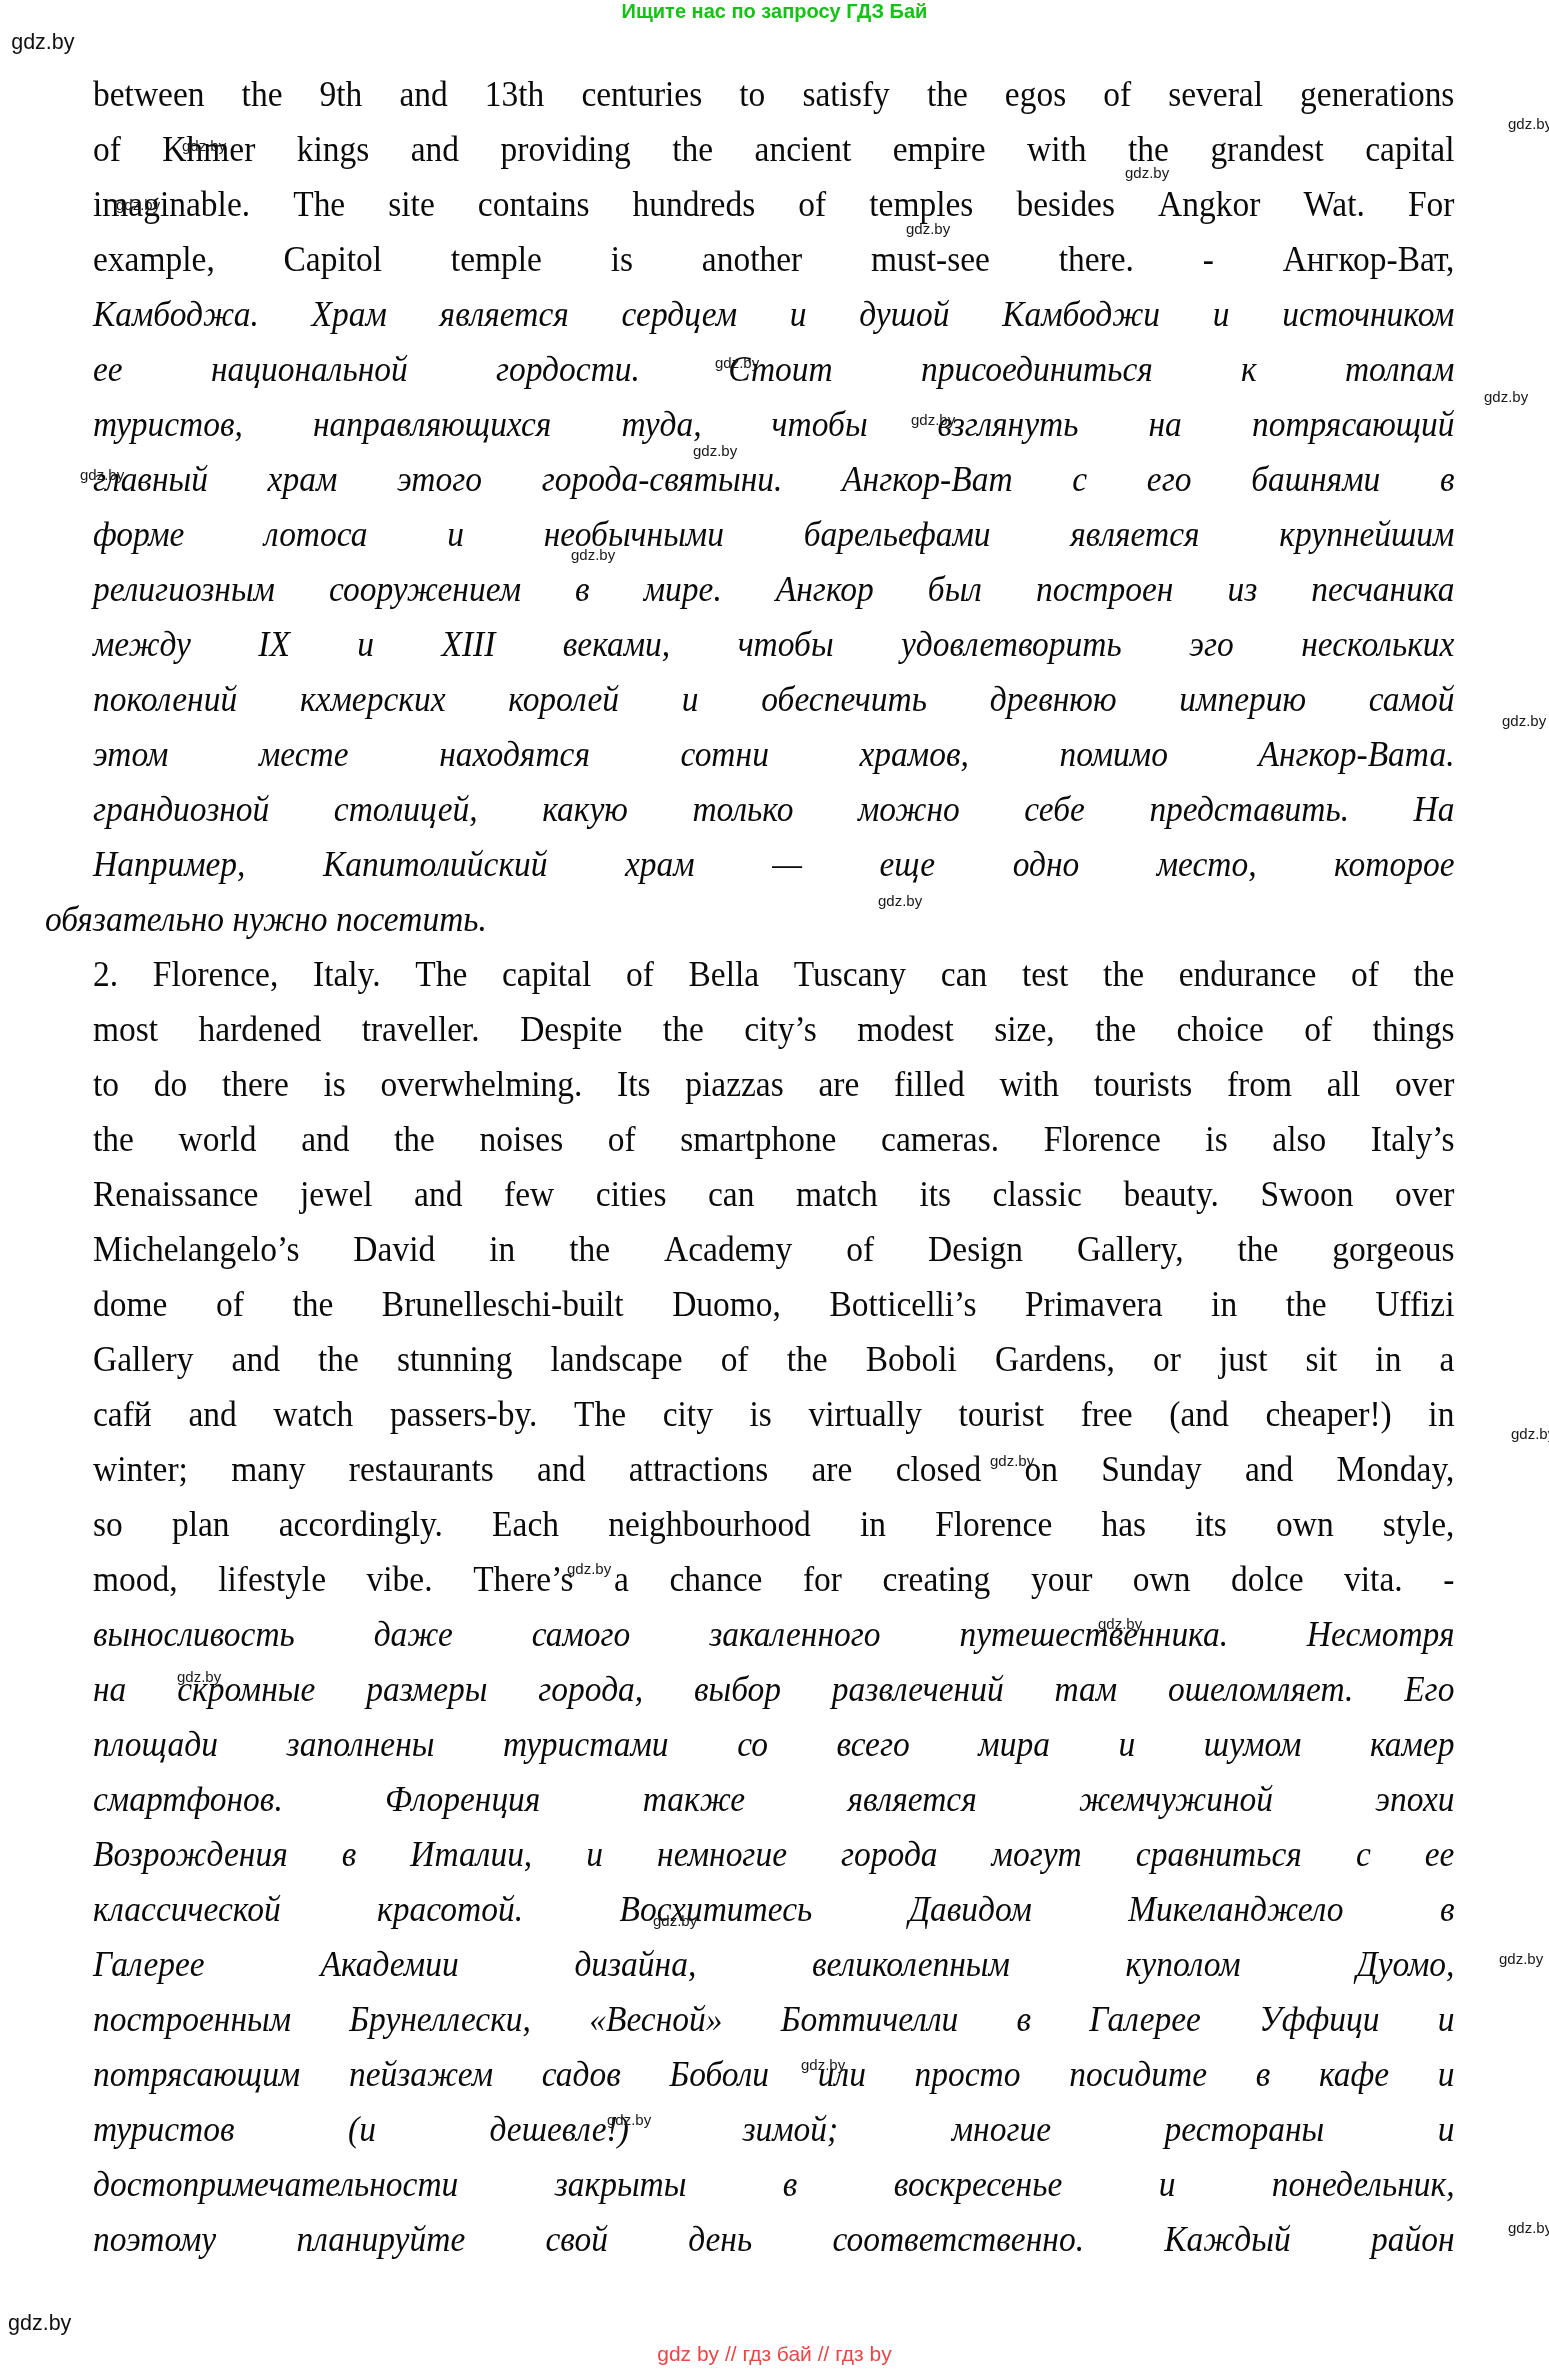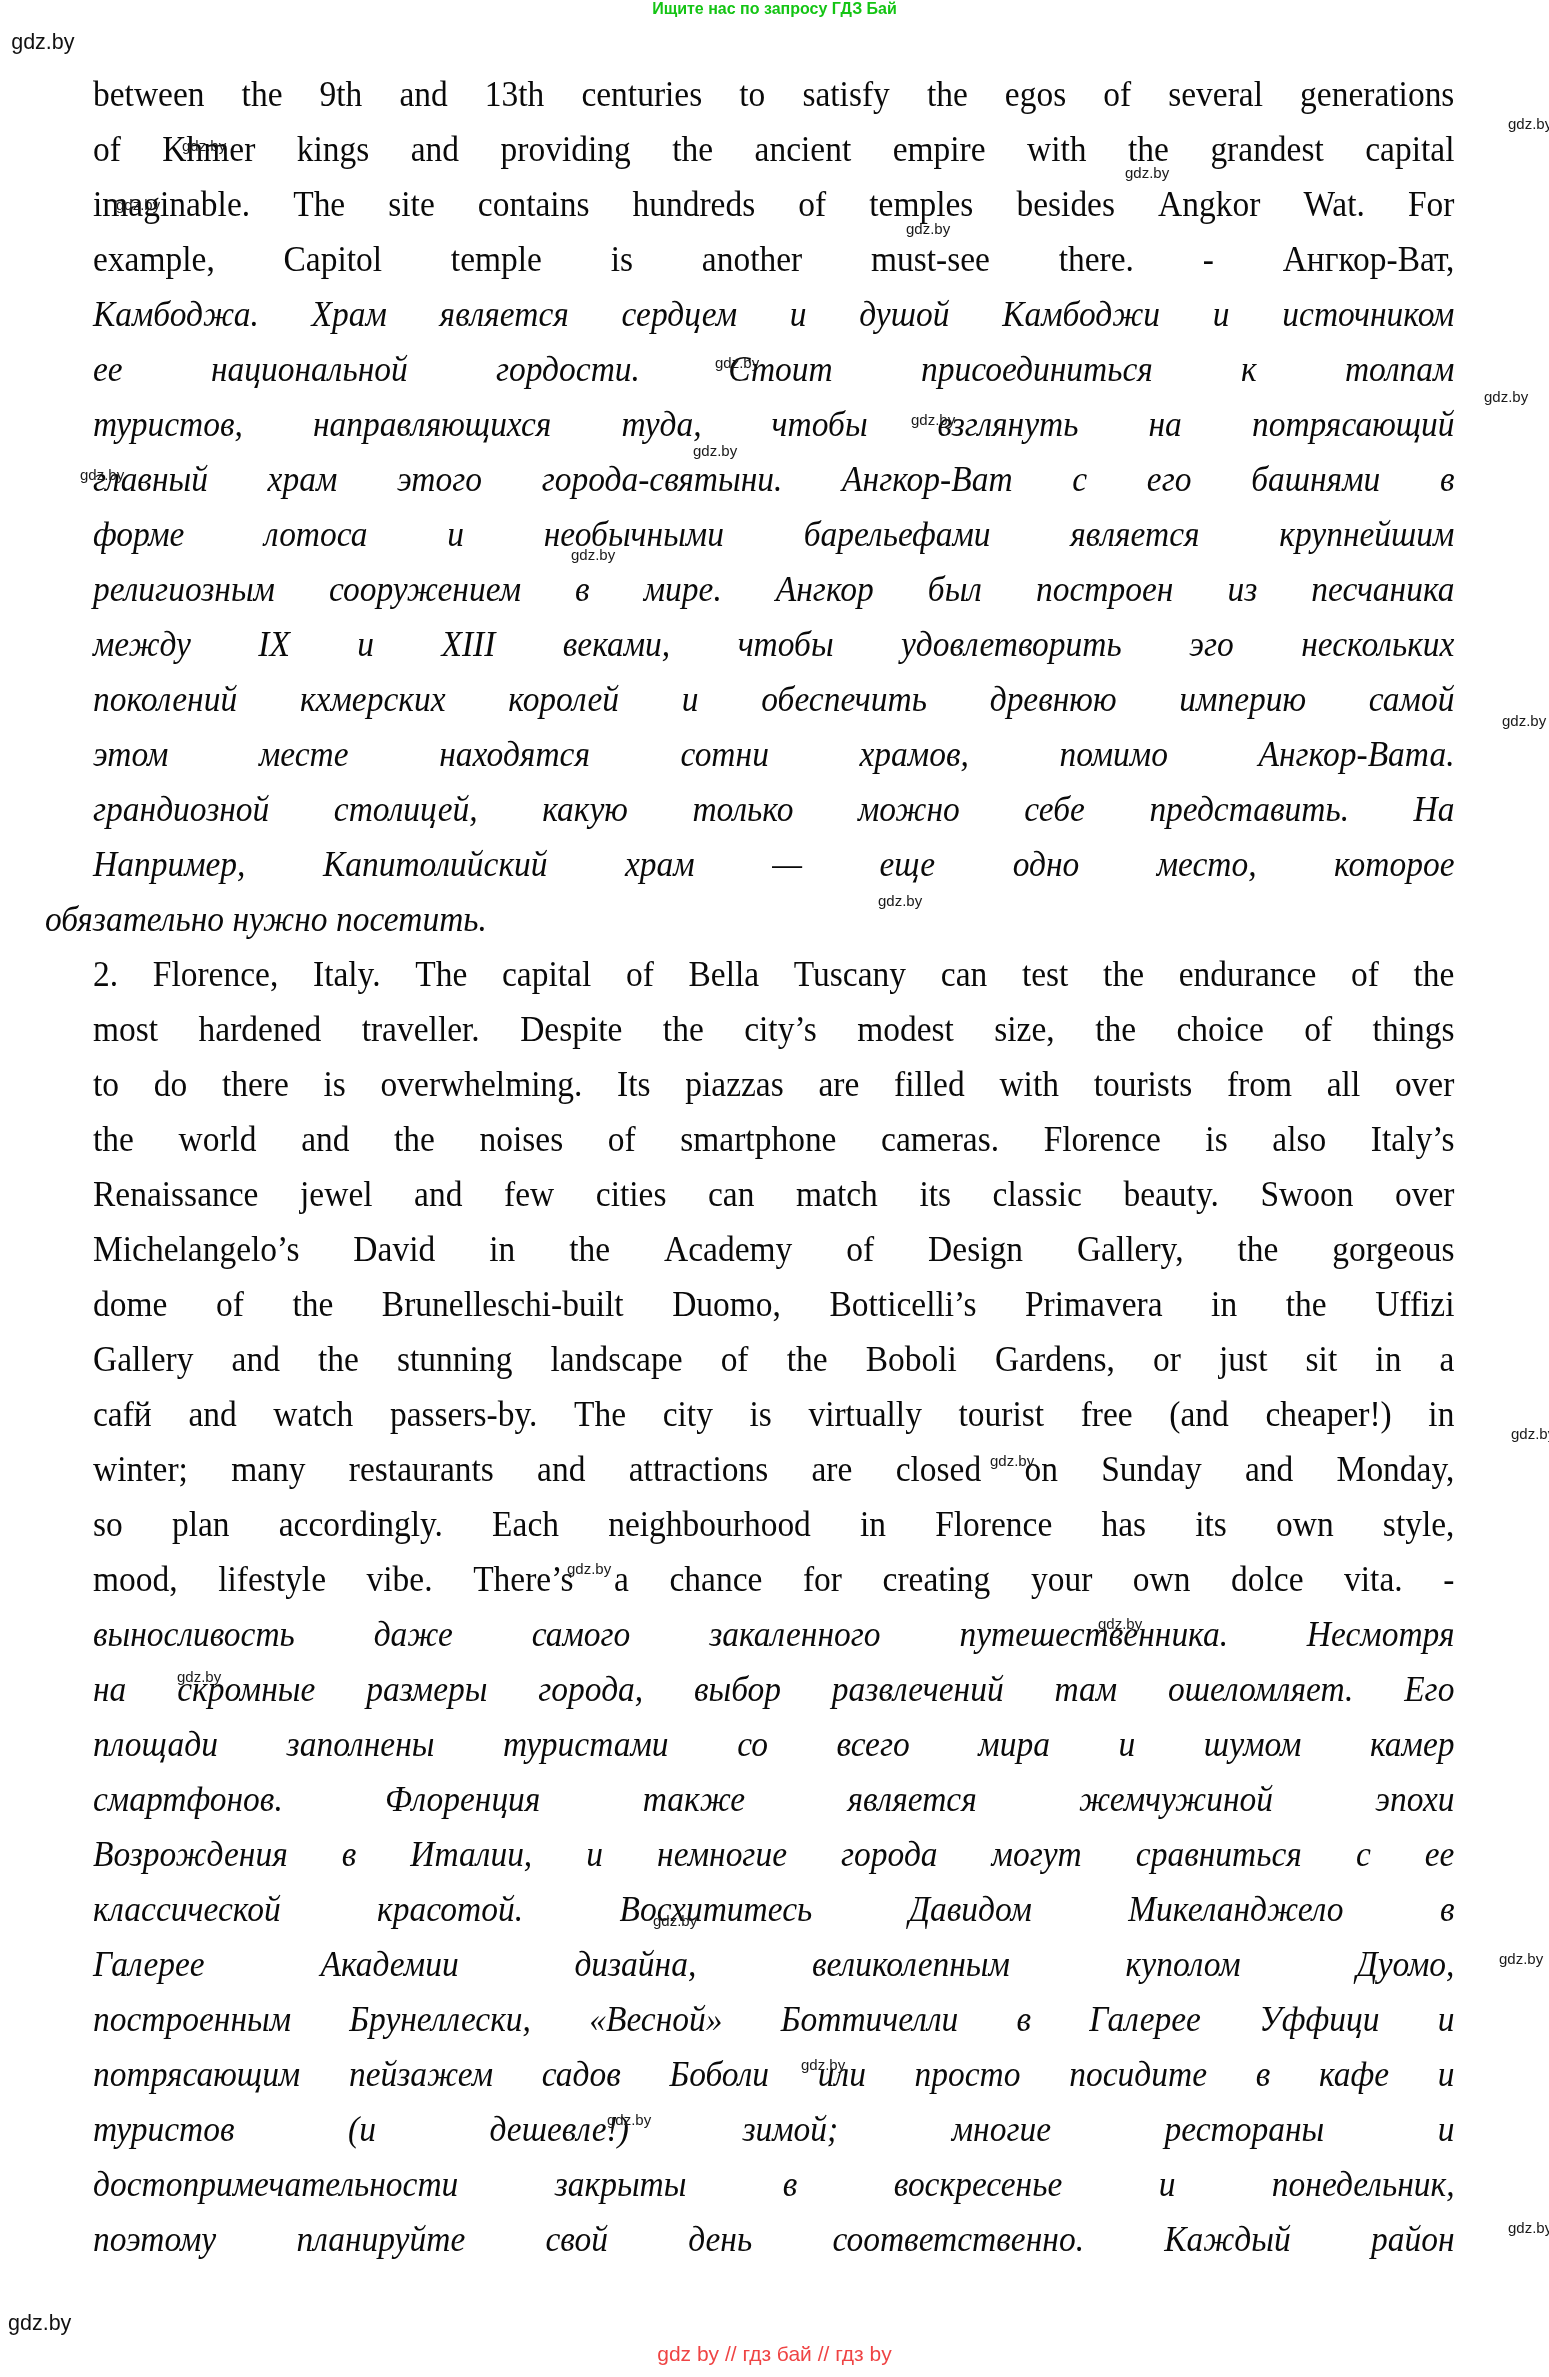--- a/index.html
+++ b/index.html
@@ -18,21 +18,21 @@
 
   
   .header-banner {
     position: absolute;
     top: 0px;
     left: 0;
     width: 100%;
     text-align: center;
     color: #14c414;
     font-family: "Liberation Sans", "DejaVu Sans", sans-serif;
-    font-size: 16px;
+    font-size: 20px;
     font-weight: 700;
     letter-spacing: 0px;
     white-space: nowrap;
   }
 
   
   .content {
     position: absolute;
     left: 45px;
     top: 67px;

